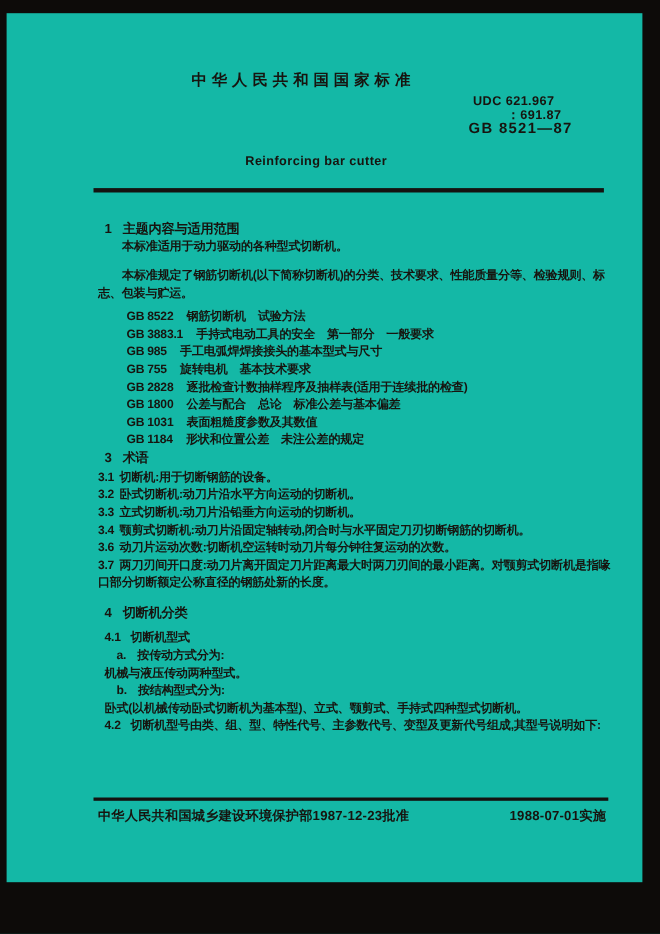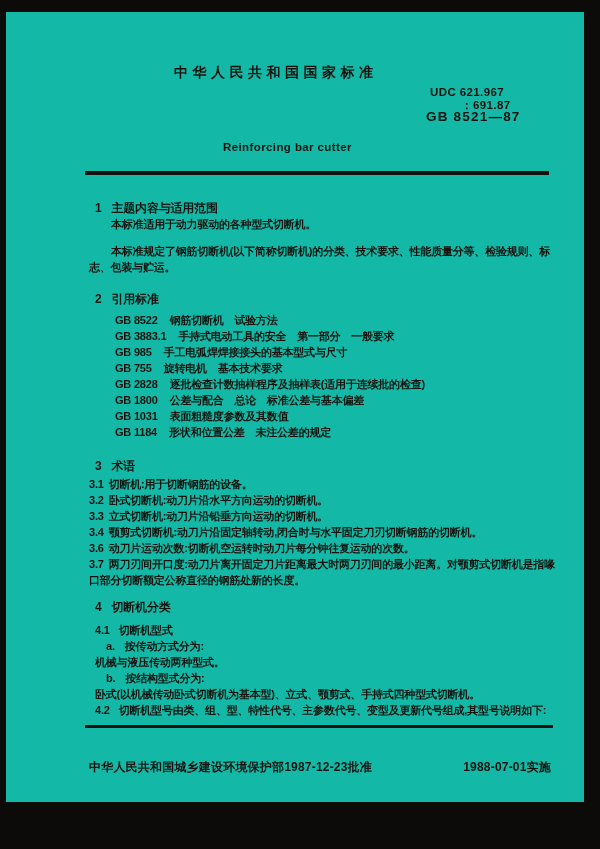--- a/index.html
+++ b/index.html
@@ -40,41 +40,41 @@
   }
   
   .main{
     position:absolute;top:184px;left:83px;width:468px;
     font-size:11px;line-height:16px;font-weight:bold;letter-spacing:-0.2px;
   }
   .sec-head{margin:0;font-size:12px;font-weight:bold;padding-left:6px;}
   .sec-head .sno{display:inline-block;margin-right:10px;}
   .h1x{margin-top:4px;}
   .h2x{margin-top:16px;}
-  .h3x{margin-top:18px;}
+  .h3x{margin-top:0;}
   .h4x{margin-top:11px;}
   .para{margin:0;text-indent:2em;}
   .p1{margin-top:11px;}
   .p2{margin-top:0;}
   .refs{margin-top:5px;}
   .ref{padding-left:26px;white-space:nowrap;}
   .ref .code{display:inline-block;margin-right:12px;}
   .terms{margin-top:2px;}
   .term .tno{margin-right:5px;}
   .clauses{margin-top:7px;}
   .clause .cno{margin-right:9px;padding-left:6px;}
   .subhead{padding-left:17px;}
   .subhead .slbl{margin-right:10px;}
   .subline{padding-left:6px;}
   
   .rule-bottom{
     position:absolute;top:713px;left:79px;width:468px;height:3px;background:#141210;
   }
   .footer{
-    position:absolute;top:747px;left:83px;width:462px;
+    position:absolute;top:721px;left:83px;width:462px;
     display:flex;justify-content:space-between;
     font-size:12px;font-weight:bold;letter-spacing:.2px;white-space:nowrap;
   }
 </style>
 </head>
 <body>
 
 <div class="page">
 
   <div class="std-label">中华人民共和国国家标准</div>
@@ -90,21 +90,20 @@
   <div class="title-en">Reinforcing bar cutter</div>
 
   <div class="rule-top"></div>
 
   <div class="main">
 
     <h2 class="sec-head h1x"><span class="sno">1</span><span>主题内容与适用范围</span></h2>
     <p class="para p2">本标准适用于动力驱动的各种型式切断机。</p>
     <p class="para p1">本标准规定了钢筋切断机(以下简称切断机)的分类、技术要求、性能质量分等、检验规则、标志、包装与贮运。</p>
 
-    <h2 class="sec-head h2x"><span class="sno">2</span><span>引用标准</span></h2>
     <div class="refs">
       <div class="ref"><span class="code">GB 8522</span><span>钢筋切断机　试验方法</span></div>
       <div class="ref"><span class="code">GB 3883.1</span><span>手持式电动工具的安全　第一部分　一般要求</span></div>
       <div class="ref"><span class="code">GB 985</span><span>手工电弧焊焊接接头的基本型式与尺寸</span></div>
       <div class="ref"><span class="code">GB 755</span><span>旋转电机　基本技术要求</span></div>
       <div class="ref"><span class="code">GB 2828</span><span>逐批检查计数抽样程序及抽样表(适用于连续批的检查)</span></div>
       <div class="ref"><span class="code">GB 1800</span><span>公差与配合　总论　标准公差与基本偏差</span></div>
       <div class="ref"><span class="code">GB 1031</span><span>表面粗糙度参数及其数值</span></div>
       <div class="ref"><span class="code">GB 1184</span><span>形状和位置公差　未注公差的规定</span></div>
     </div>

